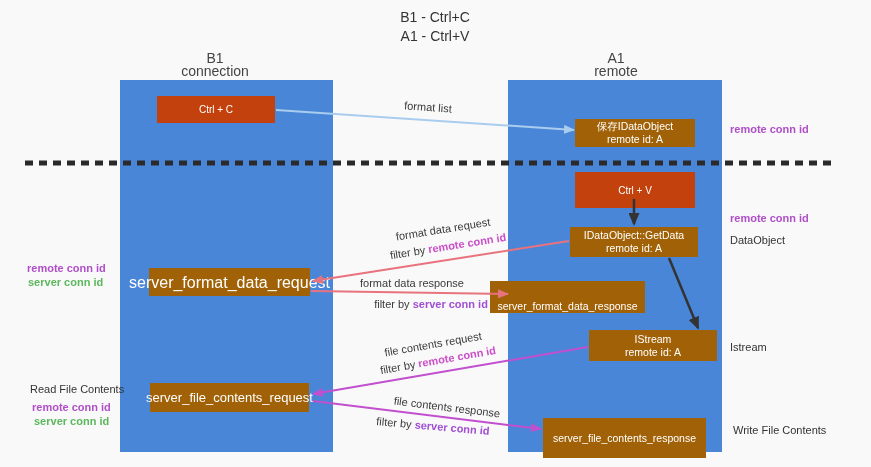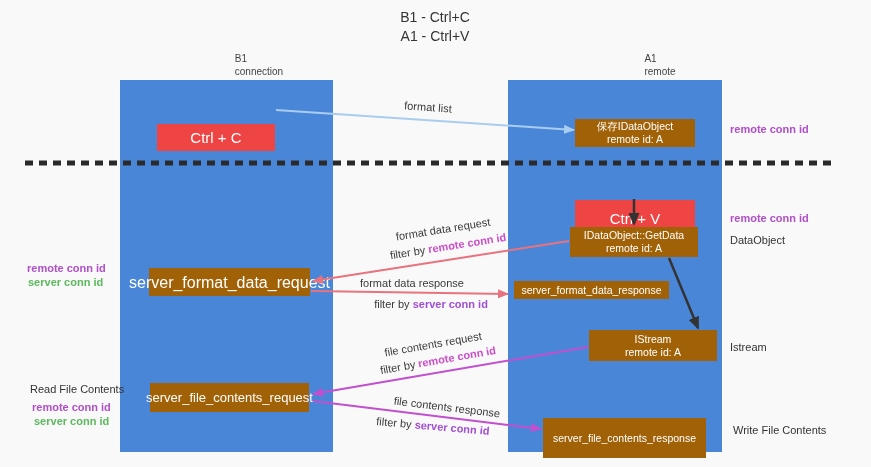--- a/index.html
+++ b/index.html
@@ -14,31 +14,31 @@
     overflow:hidden;
   }
   .title{
     position:absolute;left:435px;top:8px;
     transform:translateX(-50%);
     text-align:center;
     font-size:14px;line-height:19px;color:#333;
   }
   .lane-header{
     position:absolute;transform:translateX(-50%);
-    text-align:left;font-size:10px;line-height:13px;color:#444;margin-left:44px;
+    text-align:center;font-size:14px;line-height:13px;color:#444;
   }
   .lane{
     position:absolute;background:#4a86d8;
   }
   .node{
     position:absolute;display:flex;flex-direction:column;
     align-items:center;justify-content:center;
     color:#fff;text-align:center;
   }
-  .node.green{background:#ef4444;font-size:15px;margin-top:28px;}
+  .node.green{background:#c2410c;font-size:10px;}
   .node.orange{background:#a16207;font-size:10.5px;line-height:13px;}
   .svg-overlay{position:absolute;left:0;top:0;pointer-events:none;}
   .alabel{
     position:absolute;transform:translate(-50%,-50%);
     font-size:11px;color:#3a3a3a;white-space:nowrap;
   }
   .hl-remote{color:#cc4ec8;font-weight:bold;}
   .hl-server{color:#a04fd4;font-weight:bold;}
   .side-label{
     position:absolute;font-size:11px;white-space:nowrap;color:#333;
@@ -83,21 +83,21 @@
 
   <div class="node orange" style="left:570px;top:227px;width:128px;height:30px;">
     <span>IDataObject::GetData</span>
     <span>remote id: A</span>
   </div>
 
   <div class="node orange" style="left:149px;top:268px;width:161px;height:28px;font-size:16px;">
     <span>server_format_data_request</span>
   </div>
 
-  <div class="node orange" style="left:514px;top:281px;width:155px;height:18px;">
+  <div class="node orange" style="left:490px;top:281px;width:155px;height:32px;justify-content:flex-end;">
     <span>server_format_data_response</span>
   </div>
 
   <div class="node orange" style="left:589px;top:330px;width:128px;height:31px;">
     <span>IStream</span>
     <span>remote id: A</span>
   </div>
 
   <div class="node orange" style="left:150px;top:383px;width:159px;height:29px;font-size:13px;">
     <span>server_file_contents_request</span>

